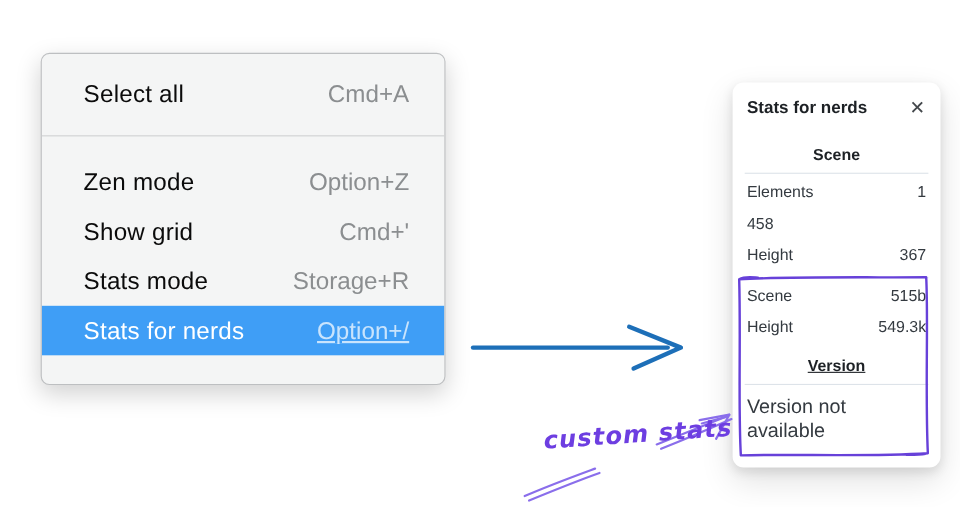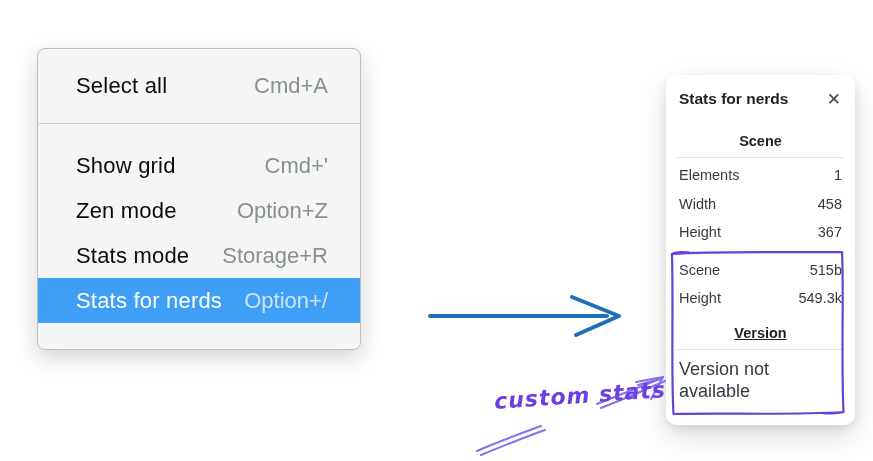--- a/index.html
+++ b/index.html
@@ -9,21 +9,21 @@
   .stage {
     position:relative;
     width:873px; height:461px;
     background:#ffffff;
     overflow:hidden;
   }
 
   
   .context-menu {
     position:absolute; left:37px; top:48px;
-    width:324px; height:302px;
+    width:368px; height:302px;
     background:#f4f5f5;
     border:1px solid #bdbfc1;
     border-radius:8px;
     box-shadow:0 8px 22px rgba(0,0,0,.18);
     font-size:22px;
     color:#0b0b0b;
     overflow:hidden;
   }
   .menu-row {
     display:flex; align-items:center;
@@ -33,21 +33,21 @@
   }
   .menu-row.first { height:74px; }
   .menu-row .label { flex:1; letter-spacing:.2px; }
   .menu-row .shortcut { color:#8b8e90; }
   .menu-sep { border-top:1px solid #cfd1d2; }
   .menu-group { padding-top:19px; }
   .menu-row.selected {
     background:#3f9ef6;
     color:#ffffff;
   }
-  .menu-row.selected .shortcut { color:rgba(255,255,255,.72); }
+  .menu-row.selected .shortcut { color:rgba(255,255,255,.72);text-decoration:underline; }
 
   
   .stats-panel {
     position:absolute; left:666px; top:75px;
     width:189px; height:350px;
     background:#ffffff;
     border-radius:10px;
     box-shadow:0 4px 10px rgba(0,0,0,.10), 0 12px 30px rgba(0,0,0,.12);
     color:#343a40;
     font-size:14.5px;
@@ -107,26 +107,26 @@
 <div class="stage">
 
   <div class="context-menu">
     <div class="menu-row first">
       <span class="label">Select all</span>
       <span class="shortcut">Cmd+A</span>
     </div>
     <div class="menu-sep"></div>
     <div class="menu-group">
       <div class="menu-row">
+        <span class="label">Zen mode</span>
+        <span class="shortcut">Option+Z</span>
+      </div>
+      <div class="menu-row">
         <span class="label">Show grid</span>
         <span class="shortcut">Cmd+'</span>
-      </div>
-      <div class="menu-row">
-        <span class="label">Zen mode</span>
-        <span class="shortcut">Option+Z</span>
       </div>
       <div class="menu-row">
         <span class="label">Stats mode</span>
         <span class="shortcut">Storage+R</span>
       </div>
       <div class="menu-row selected">
         <span class="label">Stats for nerds</span>
         <span class="shortcut">Option+/</span>
       </div>
     </div>
@@ -139,21 +139,20 @@
     </div>
 
     <div class="section-title st-scene">Scene</div>
     <hr class="panel-hr">
     <div class="stat-rows">
       <div class="stat-row">
         <span class="s-label">Elements</span>
         <span class="s-value">1</span>
       </div>
       <div class="stat-row">
-        <span class="s-label">Width</span>
         <span class="s-value">458</span>
       </div>
       <div class="stat-row">
         <span class="s-label">Height</span>
         <span class="s-value">367</span>
       </div>
     </div>
 
     <hr class="panel-hr">
     <div class="stat-rows">

